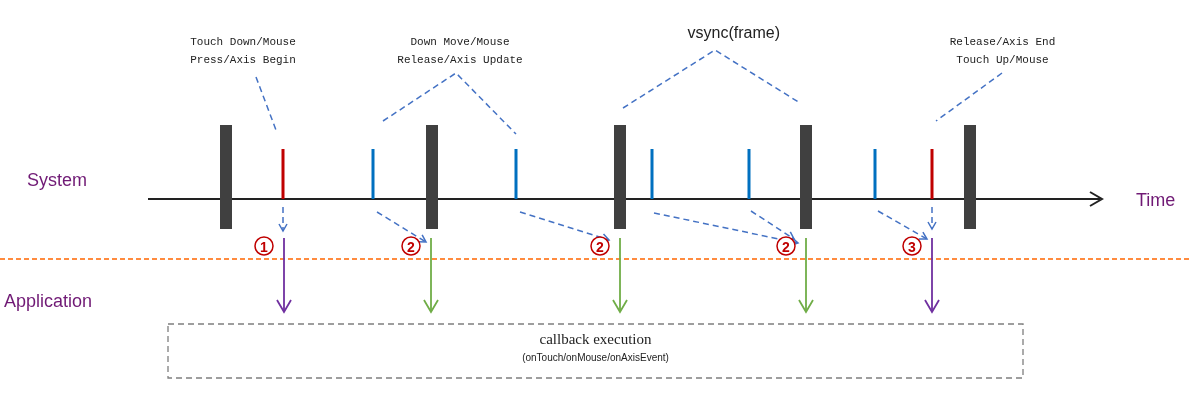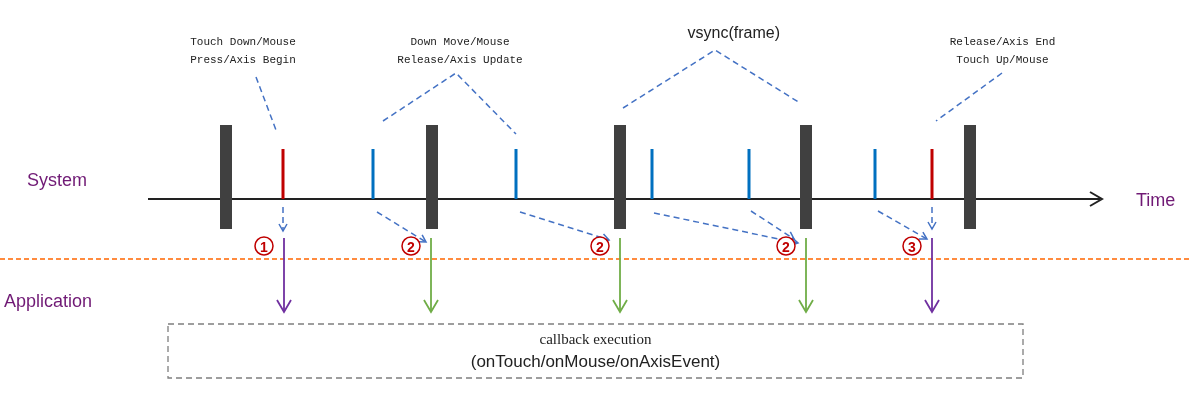--- a/index.html
+++ b/index.html
@@ -104,13 +104,13 @@
 <div class="lbl small" style="left:935px;top:33px;width:135px;">
   <div>Release/Axis End</div>
   <div>Touch Up/Mouse</div>
 </div>
 
 <div class="lbl side" style="left:27px;top:170px;">System</div>
 <div class="lbl side" style="left:4px;top:291px;">Application</div>
 <div class="lbl side" style="left:1108px;top:190px;margin-left:28px;">Time</div>
 
 <div class="lbl" style="left:168px;top:331px;width:855px;font-size:15px;font-family:Liberation Serif, serif;">callback execution</div>
-<div class="lbl" style="left:168px;top:352px;width:855px;font-size:17px;">(onTouch/onMouse/onAxisEvent)</div>
+<div class="lbl" style="left:168px;top:352px;width:855px;font-size:10px;">(onTouch/onMouse/onAxisEvent)</div>
 
 </body></html>

